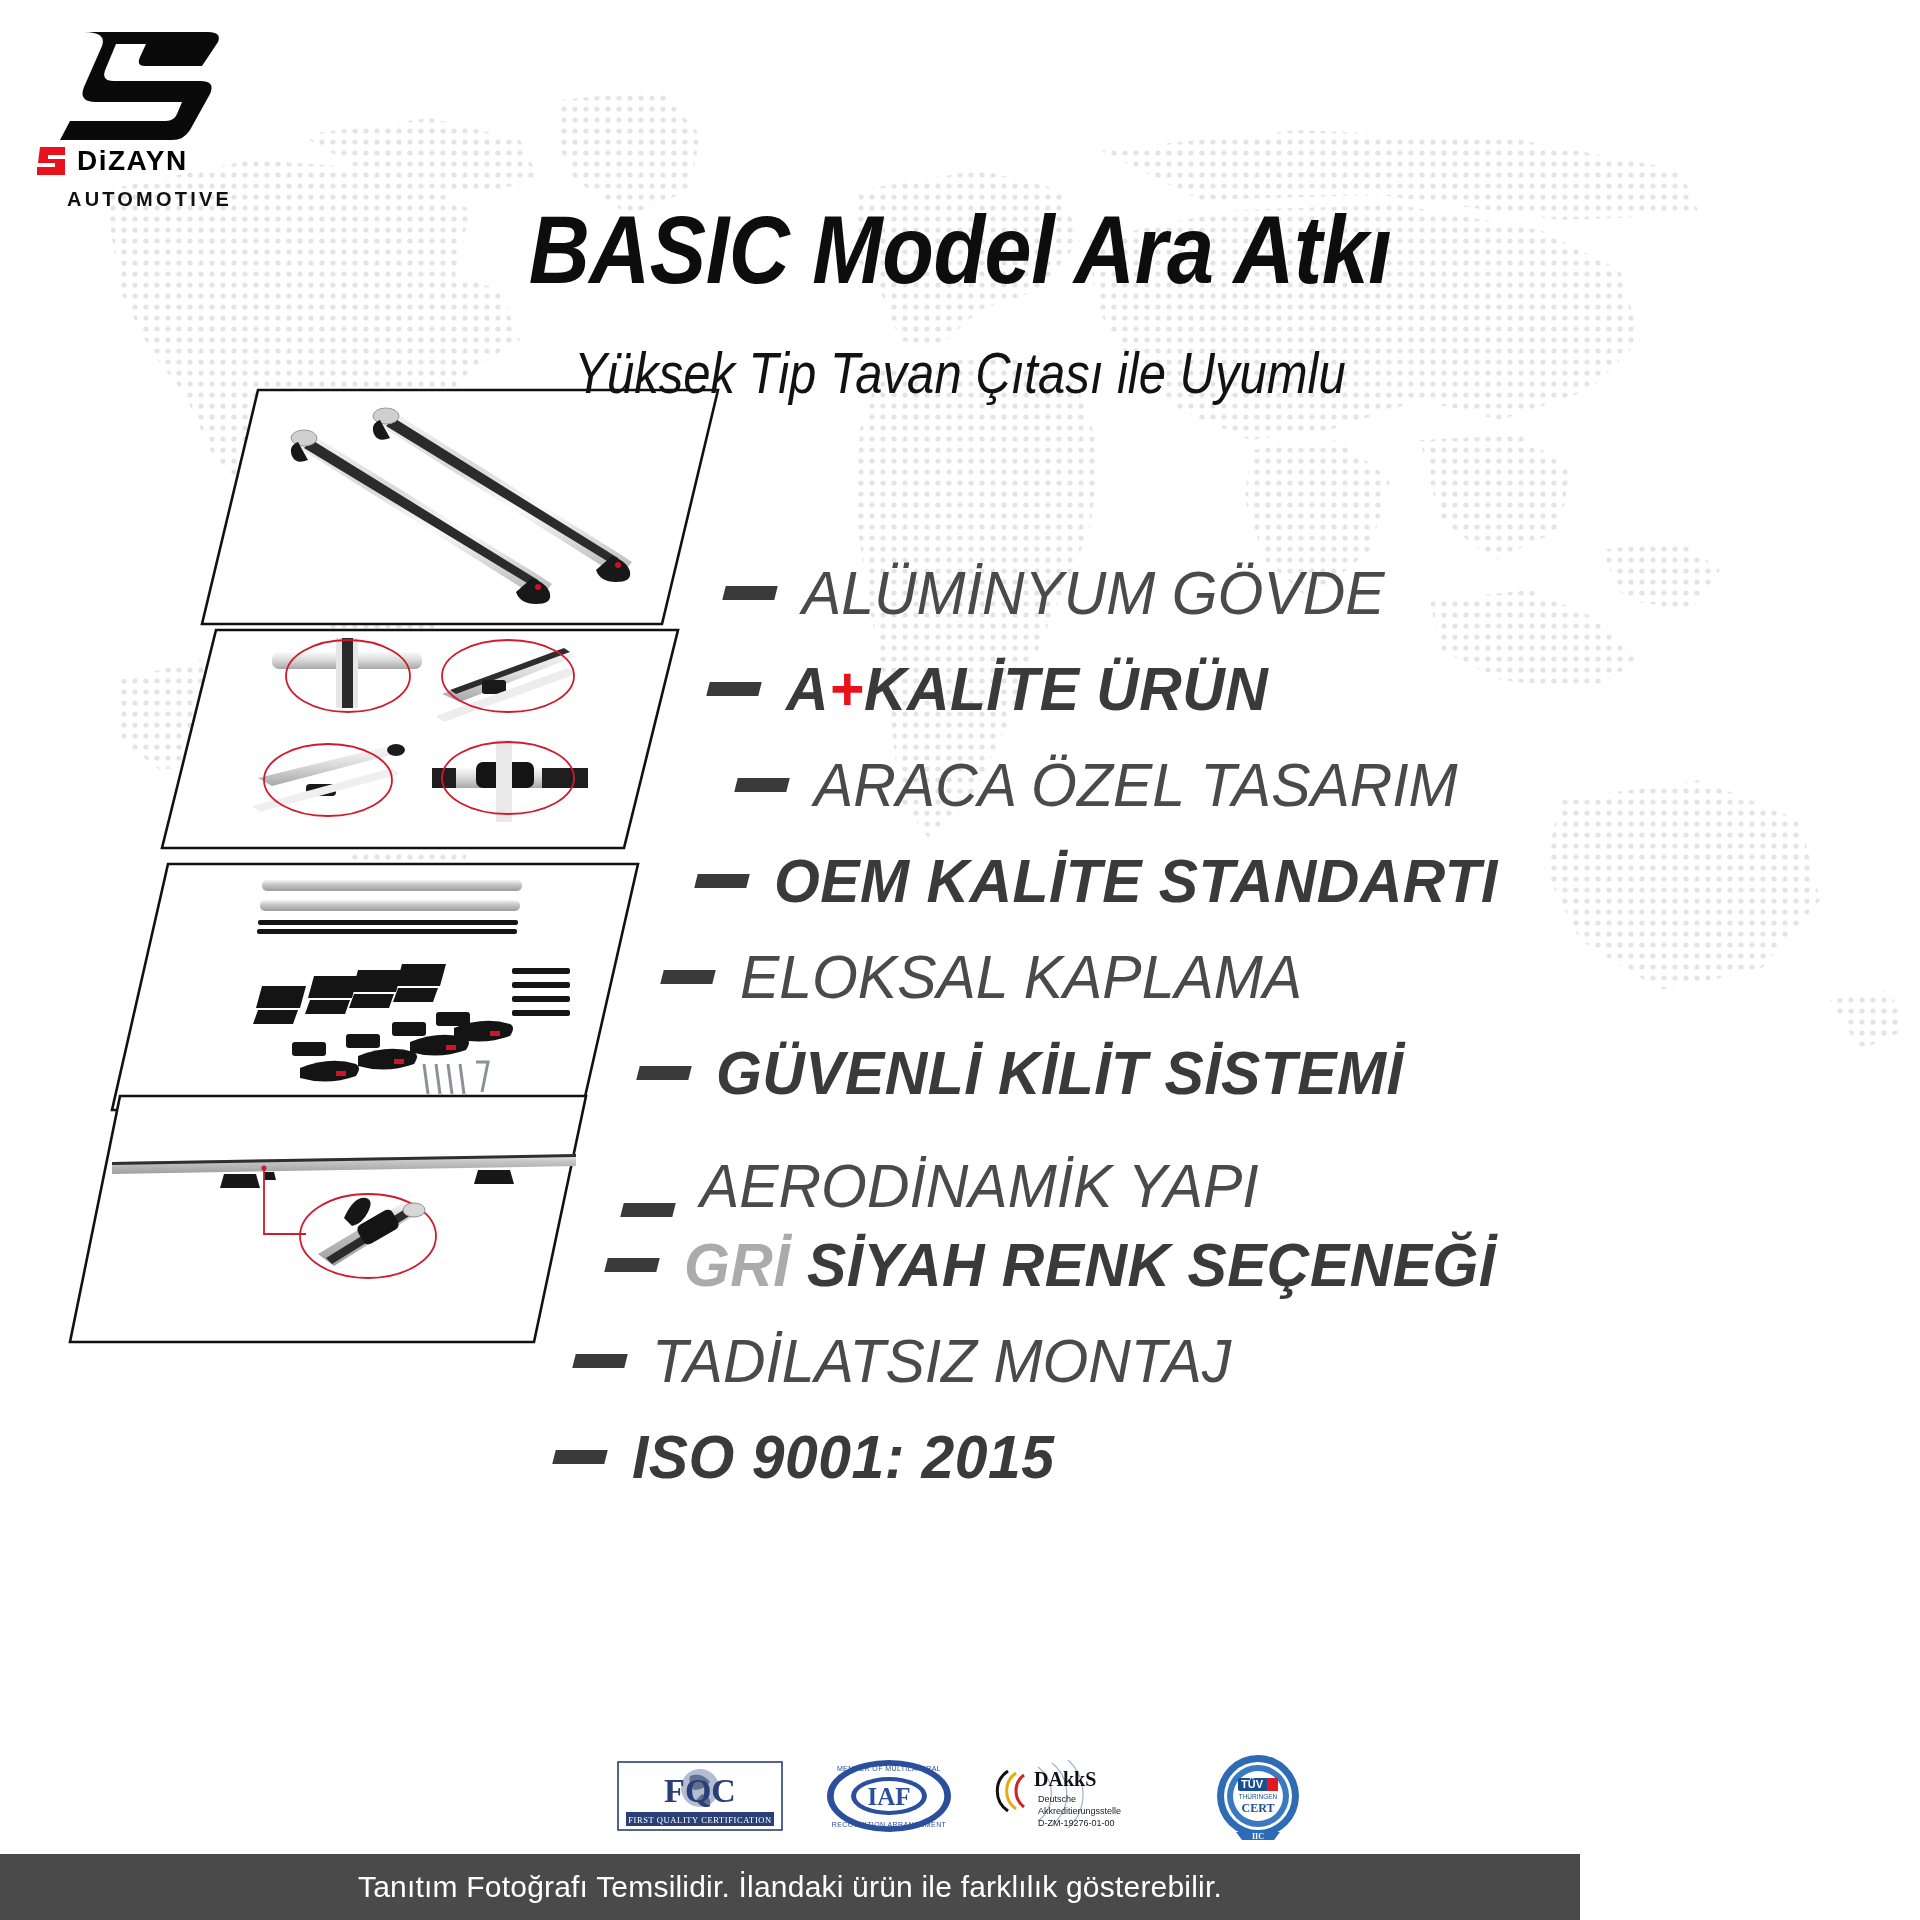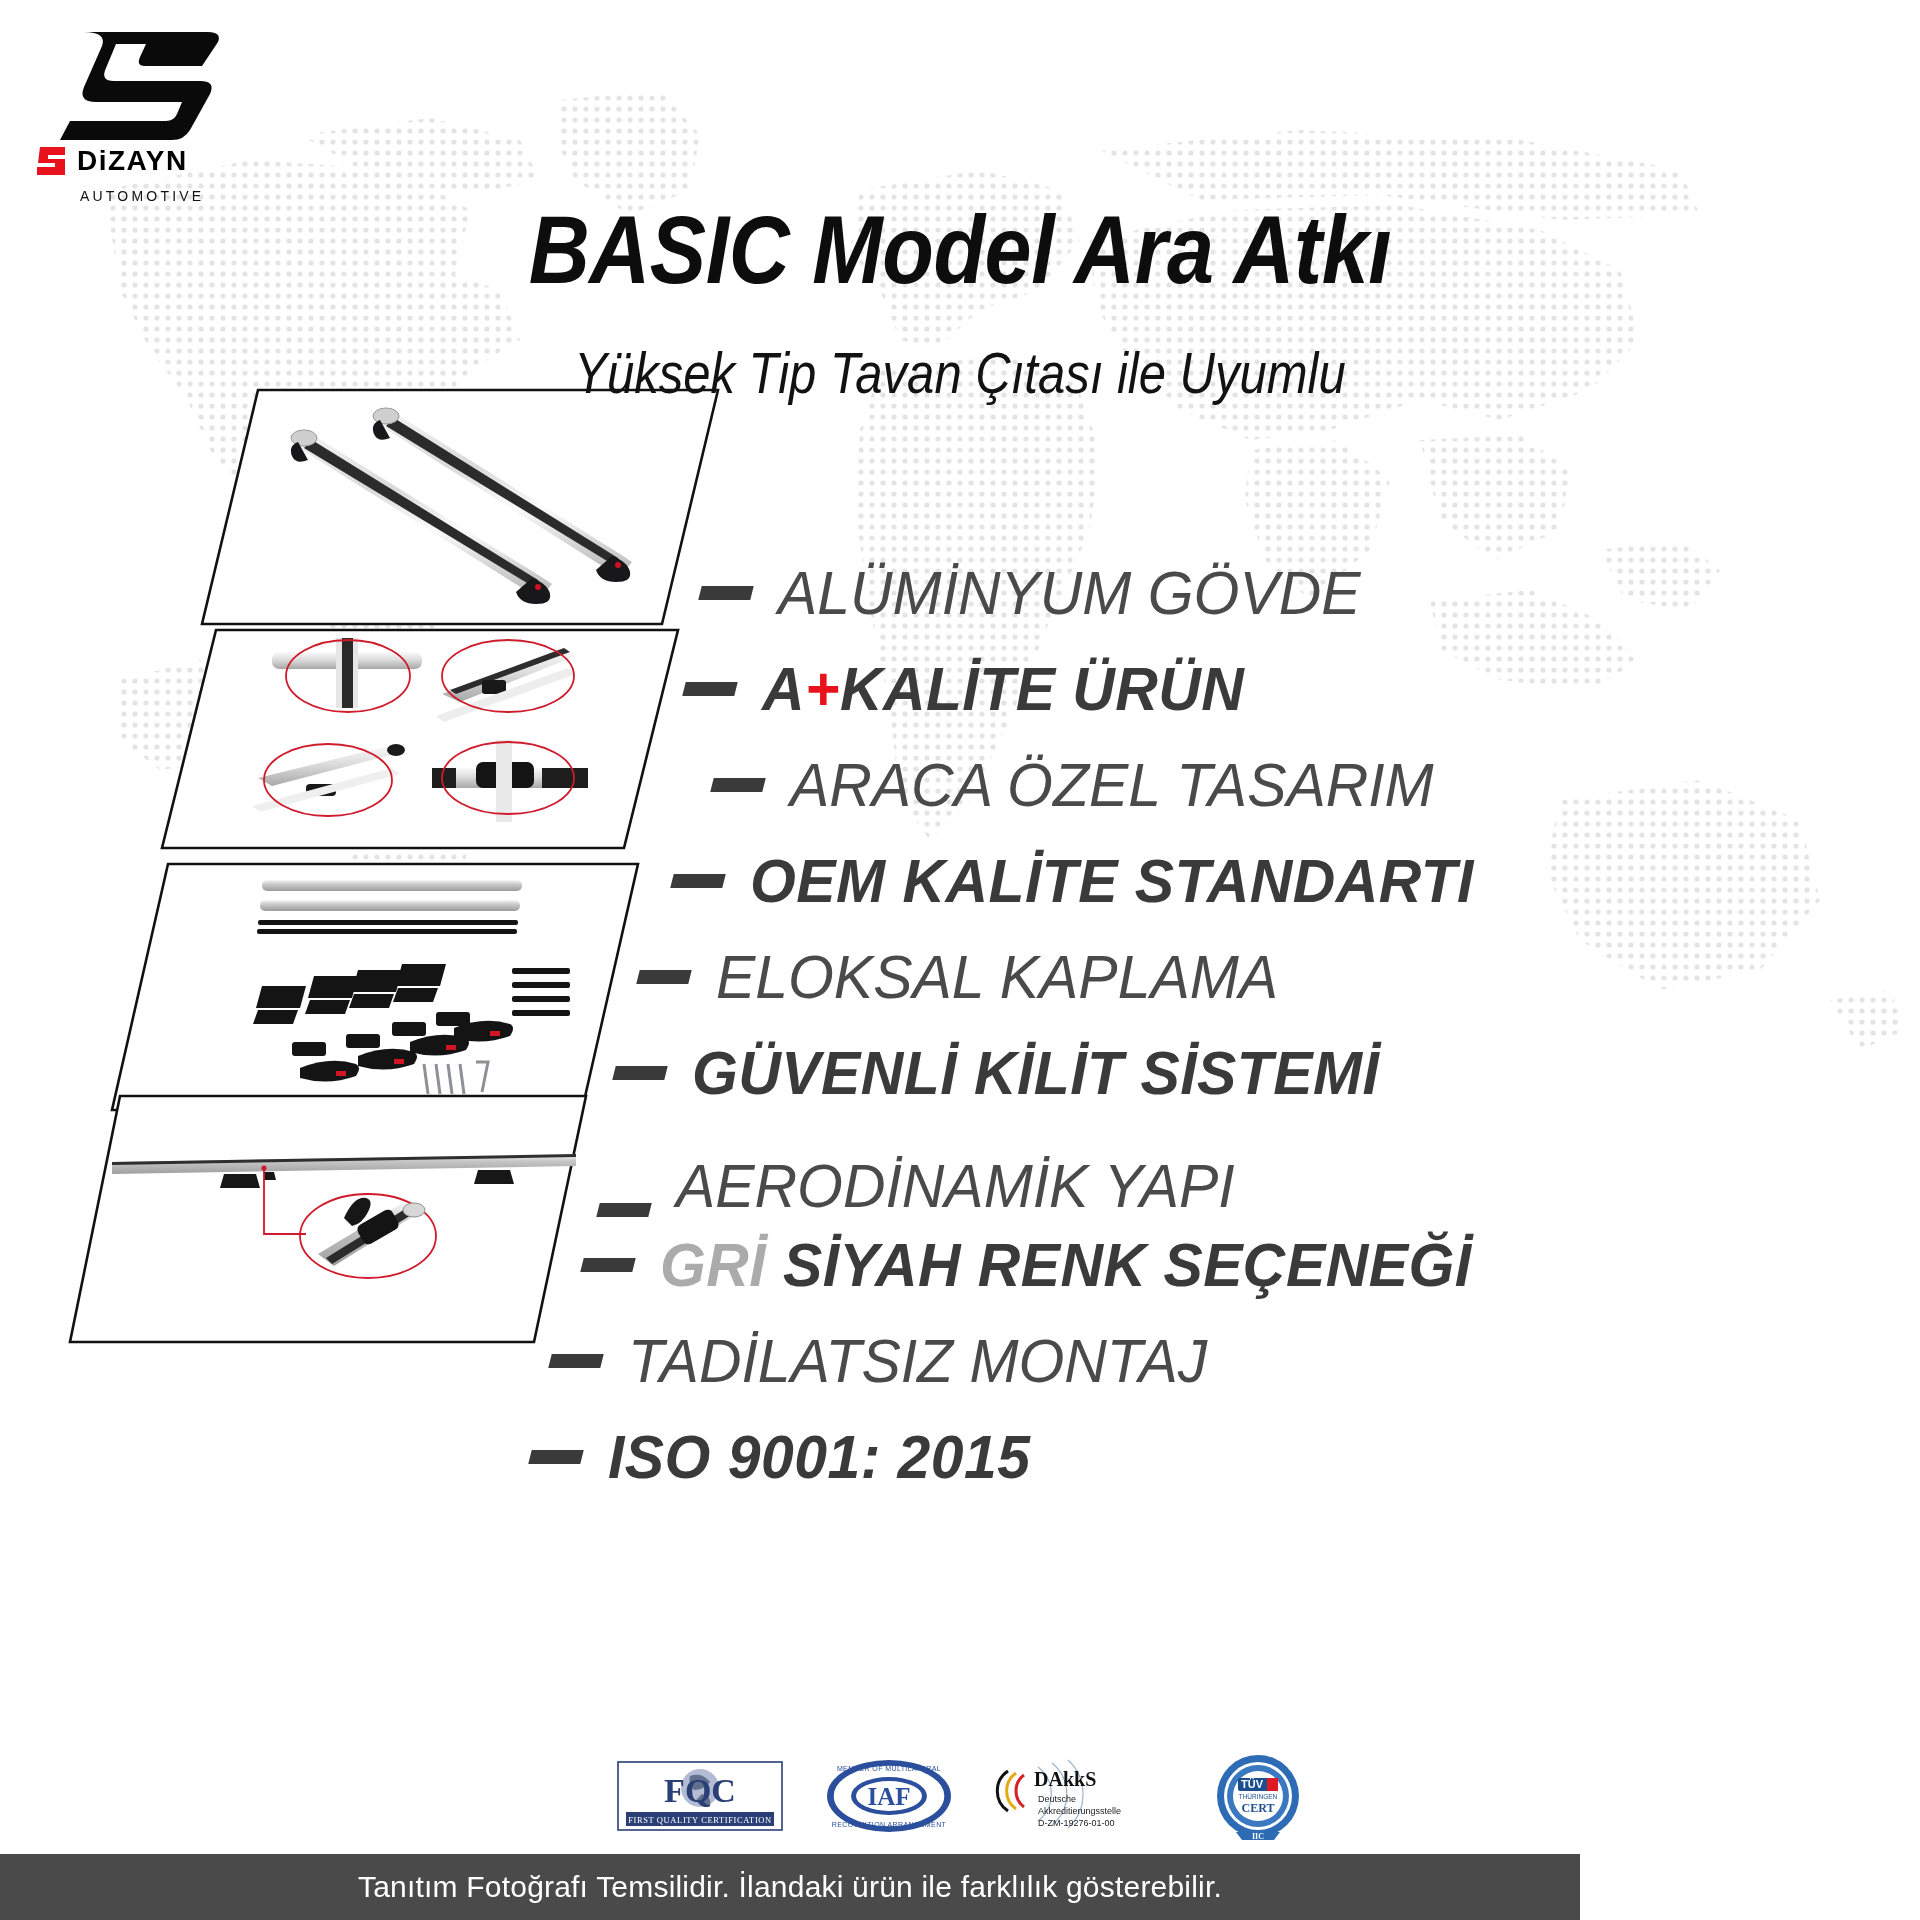--- a/index.html
+++ b/index.html
@@ -37,22 +37,22 @@
   }
   .logo-dizayn {
     font-family: "Liberation Sans", sans-serif;
     font-weight: 700;
     font-size: 28px;
     letter-spacing: 1.5px;
     color: #000000;
     line-height: 1;
   }
   .logo-auto {
-    position: absolute; left: 58px; top: 170px;
-    font-size: 14px; font-weight: 400; letter-spacing: 3.2px; color: #111;
+    position: absolute; left: 45px; top: 170px;
+    font-size: 20px; font-weight: 700; letter-spacing: 3.2px; color: #111;
   }
 
   
   .title {
     position: absolute;
     left: 0; top: 195px; width: 1920px;
     text-align: center;
     font-family: "Liberation Sans Narrow", "Liberation Sans", sans-serif;
     font-weight: 700;
     font-style: italic;
@@ -78,21 +78,21 @@
   }
 
   
   .panels { position: absolute; left: 0; top: 0; width: 900px; height: 1700px; z-index: 4; }
   .panel { position: absolute; }
   .panel svg { display: block; }
 
   
   .features {
     position: absolute;
-    left: 676px; top: 545px;
+    left: 700px; top: 545px;
     width: 1220px;
     z-index: 6;
   }
   .feat {
     display: flex;
     align-items: center;
     height: 96px;
     white-space: nowrap;
   }
   .feat .dash {

